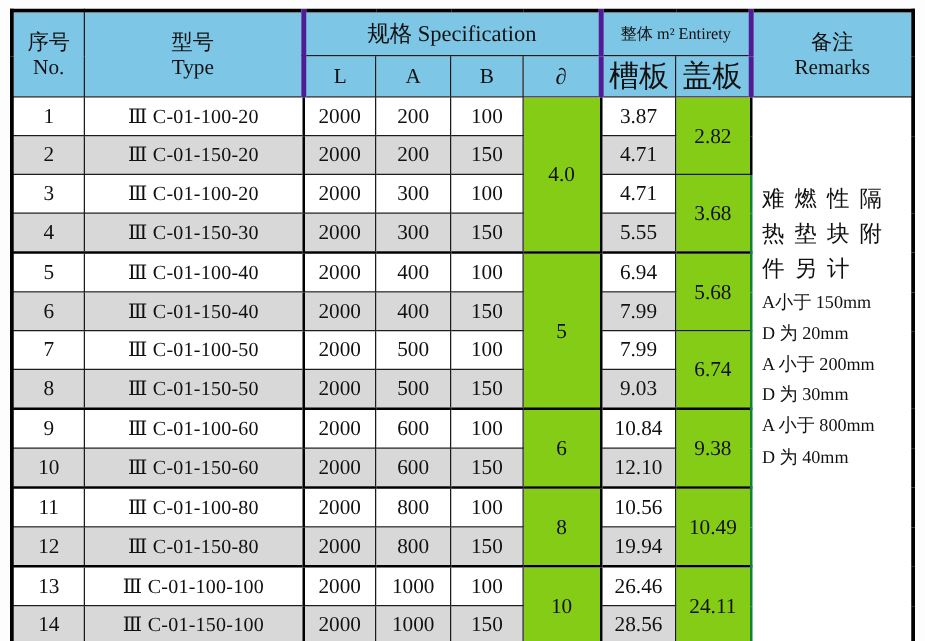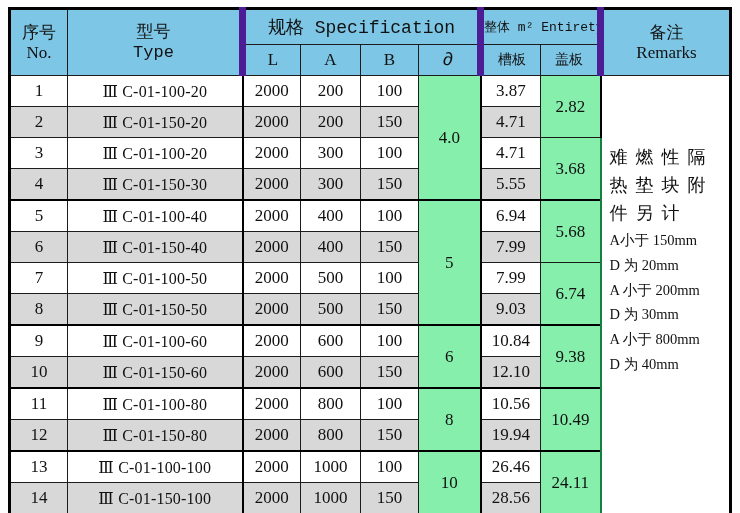--- a/index.html
+++ b/index.html
@@ -31,27 +31,27 @@
   }
   thead th { background:var(--header-bg,#7ec6e6); }
   thead tr.h1 { height:36px; }
   thead tr.h2 { height:31px; }
   tbody td { height:30px; font-size:17px; background:#ffffff; }
   td.stripe { background:var(--stripe-bg,#d8d8d8); }
   .two-line { line-height:1.12; font-size:17px;margin-top:24px; }
   .hd-spec { font-size:18px; }
   .hd-entirety { font-size:13px; letter-spacing:0px; }
   .hd-sub { font-size:17px; }
-  .hd-sub-cn { font-size:14px; }
+  .hd-sub-cn { font-size:24px; }
   .hd-partial { font-style:italic; font-size:18px; }
   td.type-cell { font-size:16px; letter-spacing:0.2px; }
   td.vthick { border-right:2px solid #000; }
-  th.vthick { border-right:7px solid #4c1d95;font-family:Liberation Mono, monospace; }
+  th.vthick { border-right:4px solid #4c1d95; }
   tr.gtop td { border-top:2px solid #000; }
-  td.merged { background:#86efac; }
+  td.merged { background:#84cc16; }
   td.remarks {
     background:#ffffff;
     vertical-align:top;
     text-align:left;
     padding:68px 6px 0 8px;
     border-left:2px solid #15803d;
     white-space:normal;
   }
   .rem-block {
     font-size:18px;

